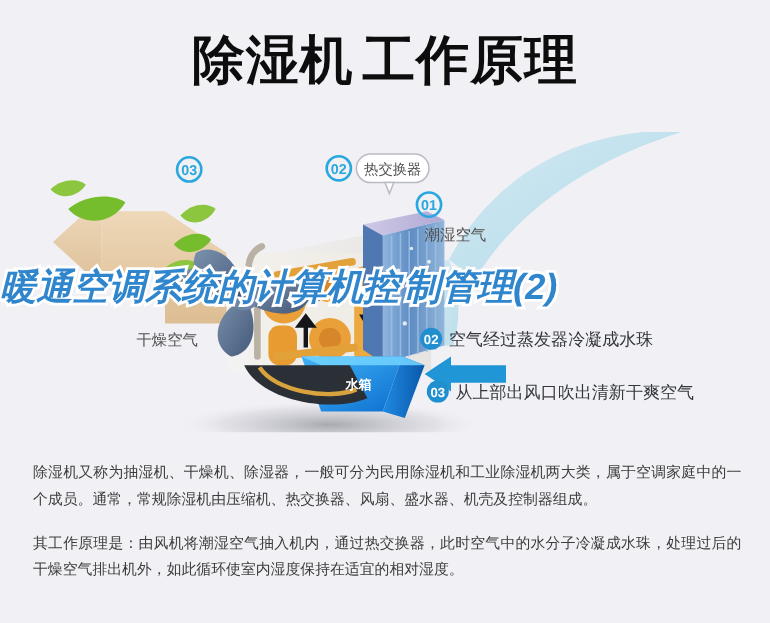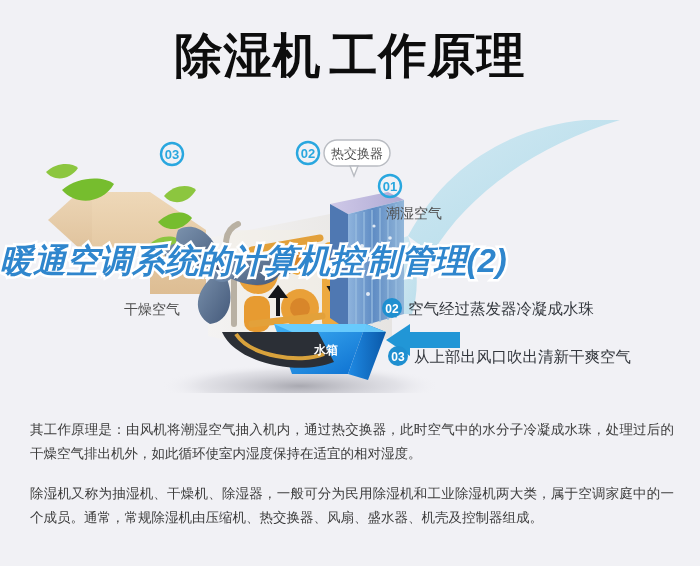--- a/index.html
+++ b/index.html
@@ -268,17 +268,17 @@
       <div class="overlay-line back" aria-hidden="true" style="-webkit-text-stroke: 5px rgb(255, 255, 255);">
         <span>制管理(2)</span>
       </div>
       <div class="overlay-line front" style="color: rgb(47, 134, 205);">
         <span>制管理(2)</span>
       </div>
     </div>
   </div>
 
   <div class="body-text">
+    <p>除湿机又称为抽湿机、干燥机、除湿器，一般可分为民用除湿机和工业除湿机两大类，属于空调家庭中的一个成员。通常，常规除湿机由压缩机、热交换器、风扇、盛水器、机壳及控制器组成。</p>
     <p>其工作原理是：由风机将潮湿空气抽入机内，通过热交换器，此时空气中的水分子冷凝成水珠，处理过后的干燥空气排出机外，如此循环使室内湿度保持在适宜的相对湿度。</p>
-    <p>除湿机又称为抽湿机、干燥机、除湿器，一般可分为民用除湿机和工业除湿机两大类，属于空调家庭中的一个成员。通常，常规除湿机由压缩机、热交换器、风扇、盛水器、机壳及控制器组成。</p>
   </div>
 
 </div>
 
 </body></html>

